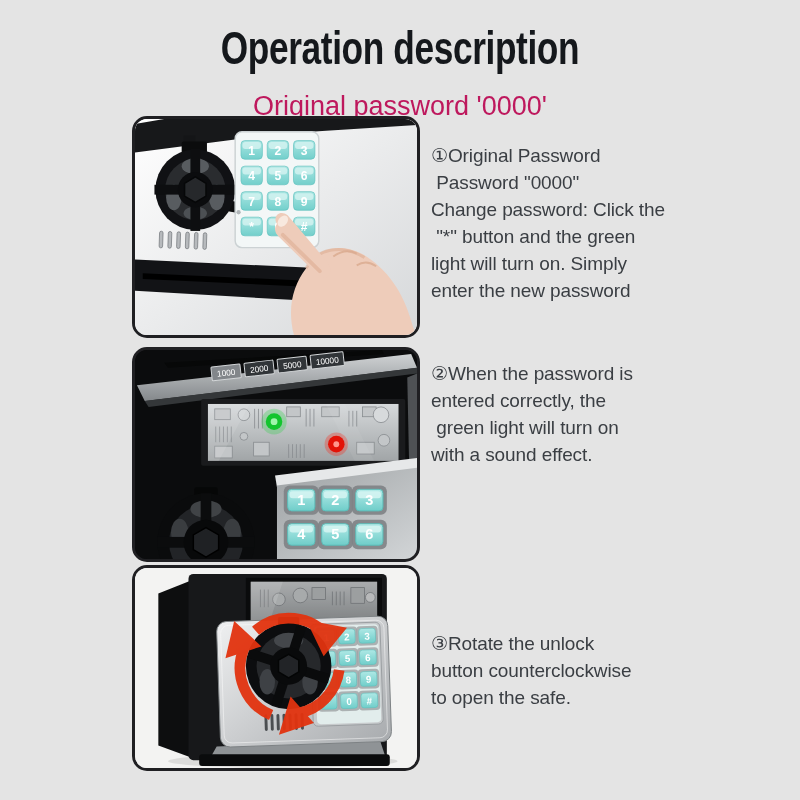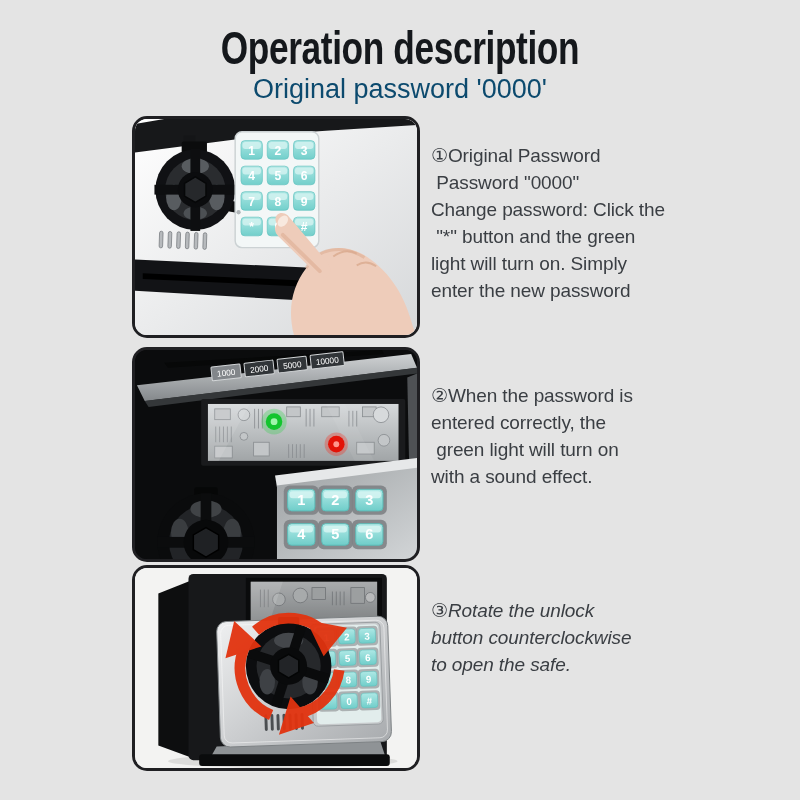--- a/index.html
+++ b/index.html
@@ -1,32 +1,32 @@
 <!DOCTYPE html>
 <html><head>
 <meta charset="utf-8">
 <style>
   html,body{margin:0;padding:0;background:#e4e4e4;}
   .page{position:relative;width:686px;height:800px;background:#e4e4e4;overflow:hidden;
         font-family:"Liberation Sans","DejaVu Sans",sans-serif;}
   .header{position:absolute;top:24px;left:0;width:800px;text-align:center;}
   .title{margin:0;font-size:47px;line-height:1.0;font-weight:700;color:#15181c;
          transform:scaleX(.75);transform-origin:center;letter-spacing:-.5px;}
-  .subtitle{margin:3px 0 0 0;font-size:27px;font-weight:400;color:#0c4a6e;}
+  .subtitle{margin:20px 0 0 0;font-size:27px;font-weight:400;color:#be185d;}
   .photo{position:absolute;left:132px;width:288px;border:3px solid #1f1f22;border-radius:15px;
          overflow:hidden;box-sizing:border-box;background:#fff;}
   .photo svg{display:block;width:100%;height:100%;}
   #photo1{top:116px;height:222px;}
   #photo2{top:347px;height:215px;background:#0b0c0d;}
   #photo3{top:565px;height:206px;background:#f3f3f2;}
   .step-text{position:absolute;left:431px;width:256px;font-size:19px;line-height:27px;
              color:#3a3e43;white-space:pre-wrap;letter-spacing:-.1px;}
   #text1{top:142px;}
-  #text2{top:382px;}
-  #text3{top:597px;font-style:italic;}
+  #text2{top:360px;}
+  #text3{top:630px;}
   svg text{font-family:"Liberation Sans","DejaVu Sans",sans-serif;fill:#ffffff;font-weight:bold;}
   svg text.denom{font-weight:normal;}
 </style>
 </head>
 <body>
 
 <div class="page">
 
   <div class="header">
     <h1 class="title">Operation description</h1>

